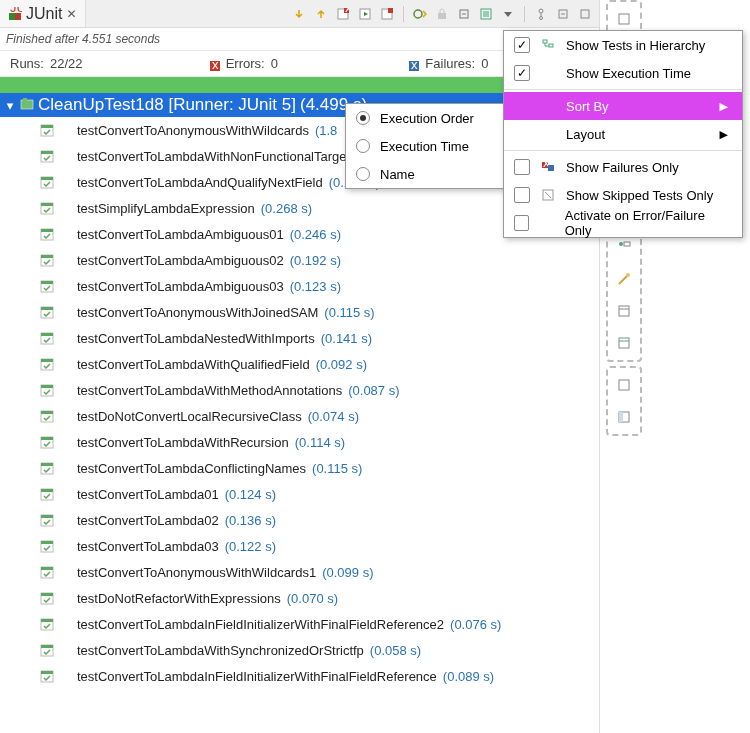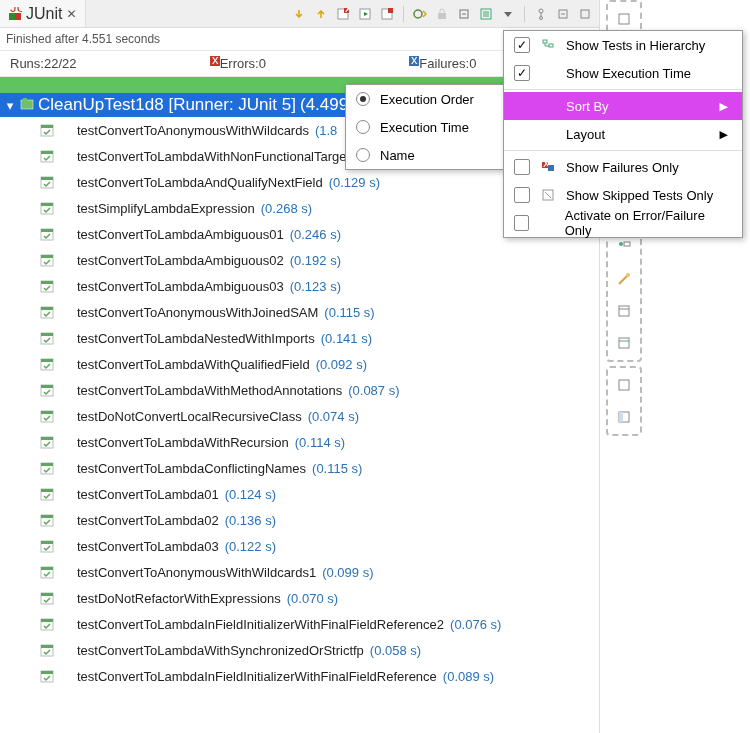--- a/index.html
+++ b/index.html
@@ -11,25 +11,25 @@
   .tab { display: flex; align-items: center; gap: 4px; padding: 0 8px; background: #f7f7f7; border-right: 1px solid #ddd; }
   .tab-title { font-size: 16px; color: #333; }
   .tab-close { font-size: 12px; color: #555; cursor: pointer; }
   .tab-icon svg { display: block; }
 
   .toolbar { flex: 1; display: flex; justify-content: flex-end; align-items: center; gap: 2px; padding: 0 4px; }
   .tbtn { width: 20px; height: 20px; display: flex; align-items: center; justify-content: center; border-radius: 2px; }
   .sep { width: 1px; height: 16px; background: #ccc; margin: 0 4px; }
 
   
-  .status { padding: 4px 6px; color: #555; font-size: 12px; border-bottom: 1px solid #e8e8e8; }
+  .status { padding: 4px 6px; color: #555; font-size: 12px; border-bottom: 1px solid #e8e8e8; font-style: italic; }
 
   
   .counters { display: flex; align-items: center; height: 26px; border-bottom: 1px solid #e8e8e8; }
-  .counter { flex: 1; display: flex; align-items: flex-start; padding: 0 10px; color: #444; font-size: 12px; }
+  .counter { flex: 1; display: flex; align-items: flex-end; gap: 6px; padding: 0 10px; color: #444; font-size: 12px; }
   .mini-icon { width: 10px; height: 10px; display: inline-flex; align-items: center; justify-content: center; }
 
   
   .progress { height: 16px; background: #5fc35f; }
 
   
   .tree { overflow: auto; height: calc(733px - 28px - 24px - 26px - 16px); }
   .tree-root { background: #1e6dd8; color: #fff; display: flex; align-items: center; height: 24px; padding-left: 4px; gap: 4px; white-space: nowrap; }
   .tree-root .twisty { width: 12px; text-align: center; }
   .tree-root .label { font-size: 17px; }
@@ -47,21 +47,21 @@
   .menu { position: absolute; background: #fff; border: 1px solid #999; box-shadow: 2px 2px 6px rgba(0,0,0,0.25); z-index: 20; }
   .menu .mrow { display: flex; align-items: center; height: 28px; padding: 0 14px 0 10px; gap: 10px; cursor: default; }
   .menu .sel { background: #d946ef; color: #fff; }
   .menu .msep { height: 1px; background: #ddd; margin: 2px 0; }
   .menu .check { width: 16px; height: 16px; border: 1px solid #888; border-radius: 2px; display:flex; align-items:center; justify-content:center; font-size: 12px; line-height:1; }
   .menu .radio { width: 14px; height: 14px; border: 1px solid #888; border-radius: 50%; display:flex; align-items:center; justify-content:center; }
   .menu .radio.on::after { content:""; width:6px; height:6px; background:#333; border-radius:50%; }
   .menu .miconslot { width: 16px; display:flex; justify-content:center; }
   .menu .arrow { margin-left: auto; font-size: 11px; }
   #menu-main { left: 503px; top: 30px; width: 240px; }
-  #menu-sort { left: 345px; top: 84px; width: 160px; }
+  #menu-sort { left: 345px; top: 103px; width: 160px; }
 </style>
 </head>
 <body>
 
 <div class="view">
 
   <div class="tabbar">
     <div class="tab">
       <span class="tab-icon">
         <svg width="14" height="14">

